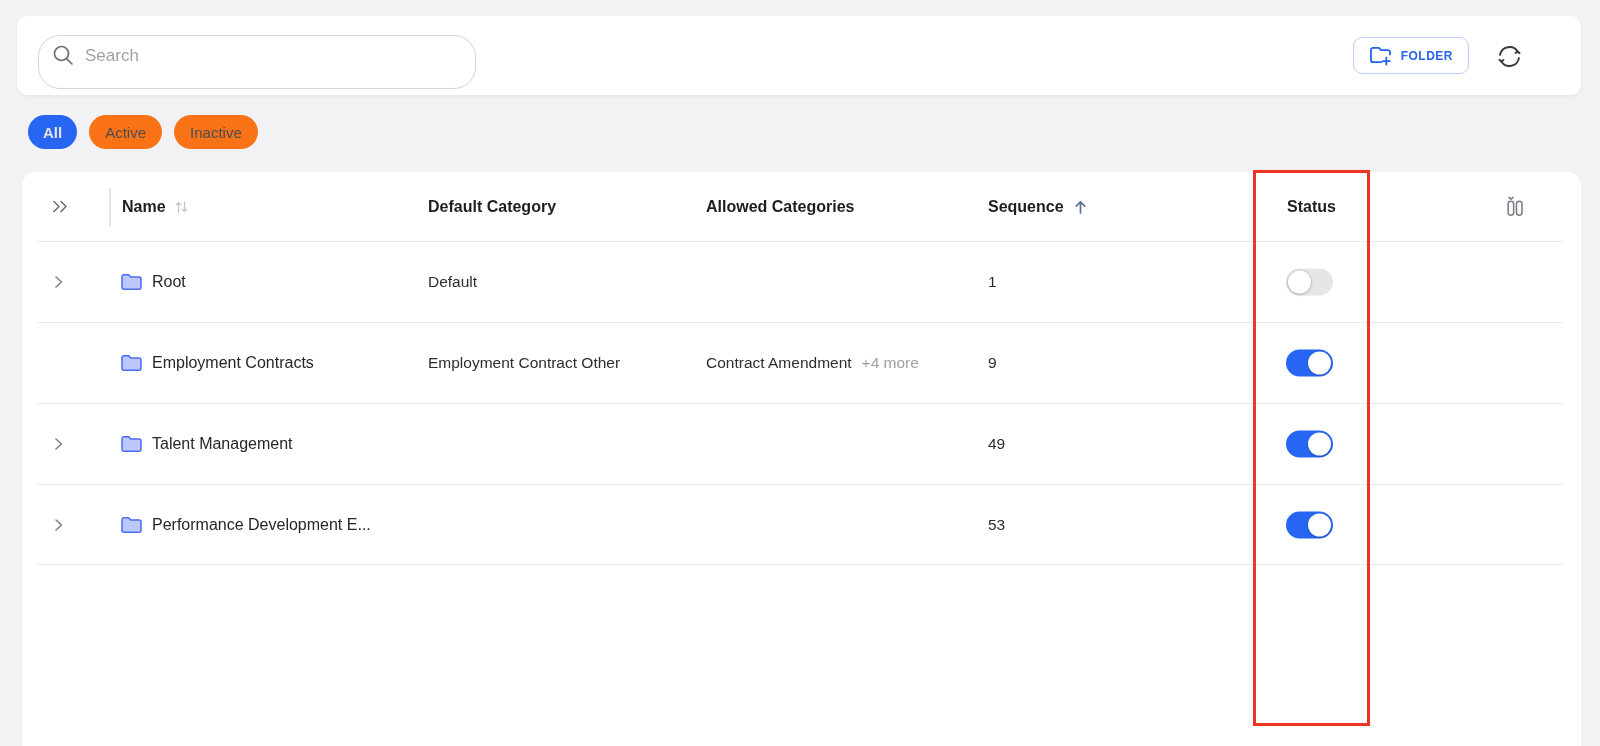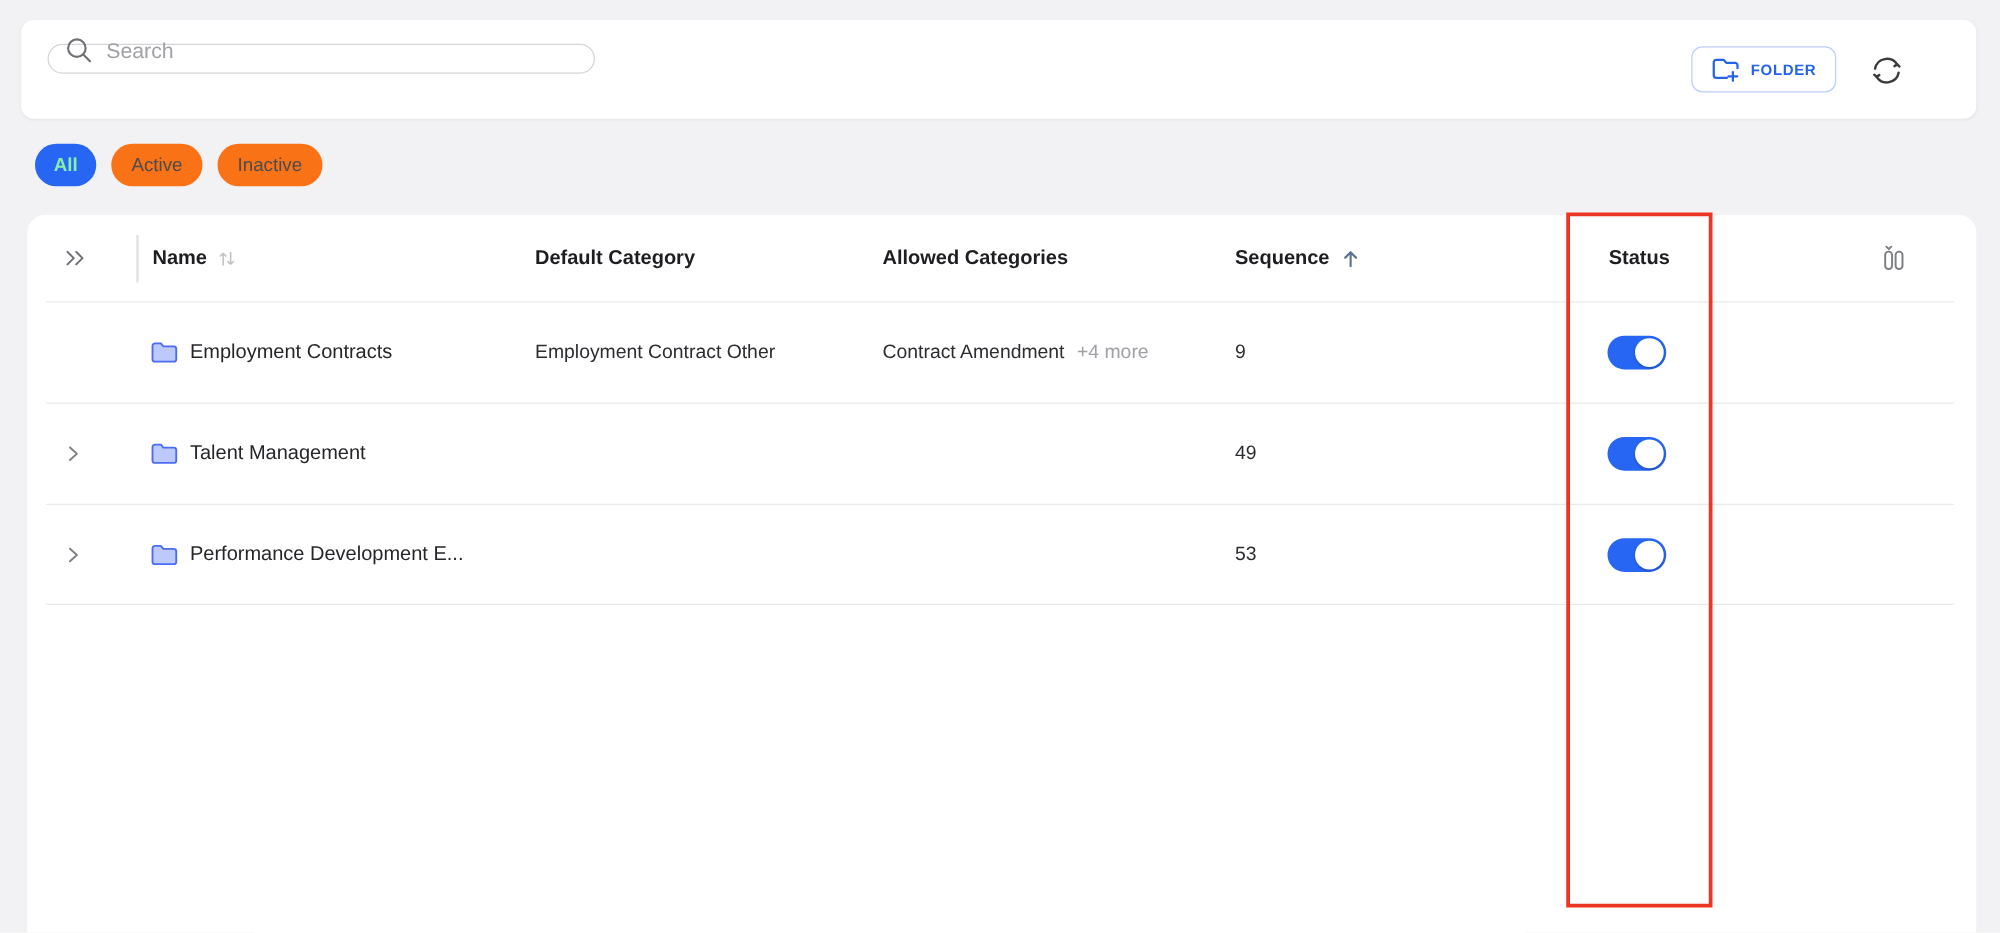--- a/index.html
+++ b/index.html
@@ -12,21 +12,21 @@
     color:#26262a;
   }
 
   
   .topbar {
     position:absolute; left:17px; top:16px; width:1564px; height:79px;
     background:#fff; border-radius:10px;
     box-shadow:0 1px 3px rgba(0,0,0,.06);
   }
   .search-box {
-    position:absolute; left:21px; top:19px; width:438px; height:24px;
+    position:absolute; left:21px; top:19px; width:438px; height:54px;
     border:1px solid #d5d5d9; border-radius:22px; background:#fff;
     display:flex; align-items:center; padding:0 10px 13px 13px; gap:10px;
   }
   .search-box svg { flex:0 0 auto; }
   .search-box input {
     border:none; outline:none; width:100%; font-family:inherit;
     font-size:17px; color:#333;
     background:transparent;
   }
   .search-box input::placeholder { color:#a0a1a6; }
@@ -44,21 +44,21 @@
     display:flex; align-items:center; justify-content:center;
   }
 
   
   .filters { position:absolute; left:28px; top:115px; display:flex; gap:12px; }
   .pill {
     height:34px; padding:0 16px; border:none; border-radius:17px;
     background:#f97316; color:#4b4c51; font-family:inherit; font-size:15px;
     display:inline-flex; align-items:center; cursor:pointer;
   }
-  .pill.selected { background:#2666f2; color:#86efac; font-weight:700; padding:0 15px; }
+  .pill.selected { background:#2666f2; color:#e5e5e5; font-weight:700; padding:0 15px; }
 
   
   .table-card {
     position:absolute; left:22px; top:172px; width:1559px; height:574px;
     background:#fff; border-radius:14px 14px 0 0;
   }
   .thead { position:relative; height:69px; }
   .th {
     position:absolute; top:0; height:69px; display:flex; align-items:center;
     gap:8px; font-weight:700; font-size:16px; color:#1e1e22; cursor:pointer;
@@ -193,70 +193,92 @@
       <svg width="25" height="25" viewBox="0 0 24 24">
         <polyline points="6.8,3.2 8.7,5.1 10.6,3.2" fill="none" stroke="#7d7e83" stroke-width="1.5" stroke-linecap="round" stroke-linejoin="round"></polyline>
         <rect x="5.9" y="7" width="5.3" height="13.4" rx="2.6" fill="none" stroke="#7d7e83" stroke-width="1.5"></rect>
         <rect x="13.9" y="7" width="5.3" height="13.4" rx="2.6" fill="none" stroke="#7d7e83" stroke-width="1.5"></rect>
       </svg>
     </span>
   </div>
 
   <div class="tbody" id="tbody">
       <div class="row">
-
-    <span class="cell cell-folder">
-      <svg width="23" height="19" viewBox="0 0 23 19">
-        <path d="M2 4.2a2 2 0 0 1 2-2h4.7l2 2.4H19a2 2 0 0 1 2 2v8.2a2 2 0 0 1-2 2H4a2 2 0 0 1-2-2Z" fill="#bcc9fa" stroke="#4a6cf6" stroke-width="1.5" stroke-linejoin="round"></path>
-      </svg>
-    </span>
-    <span class="cell cell-name">Employment Contracts</span>
-    <span class="cell cell-default">Employment Contract Other</span>
-    <span class="cell cell-allowed">
-      <span>Contract Amendment</span>
-      <span class="more">+4 more</span>
-    </span>
-    <span class="cell cell-seq">9</span>
-    <span class="toggle on" role="switch" aria-checked="true">
-      <span class="knob"></span>
-    </span>
-  </div>
-      <div class="row">
     <span class="cell cell-chev">
       <svg width="17" height="17" viewBox="0 0 17 17">
         <polyline points="6,3.5 11.5,8.5 6,13.5" fill="none" stroke="#818287" stroke-width="1.6" stroke-linecap="round" stroke-linejoin="round"></polyline>
       </svg>
     </span>
     <span class="cell cell-folder">
       <svg width="23" height="19" viewBox="0 0 23 19">
         <path d="M2 4.2a2 2 0 0 1 2-2h4.7l2 2.4H19a2 2 0 0 1 2 2v8.2a2 2 0 0 1-2 2H4a2 2 0 0 1-2-2Z" fill="#bcc9fa" stroke="#4a6cf6" stroke-width="1.5" stroke-linejoin="round"></path>
       </svg>
     </span>
-    <span class="cell cell-name">Talent Management</span>
-    <span class="cell cell-default"></span>
+    <span class="cell cell-name">Root</span>
+    <span class="cell cell-default">Default</span>
     <span class="cell cell-allowed">
       <span></span>
       <span class="more"></span>
     </span>
-    <span class="cell cell-seq">49</span>
+    <span class="cell cell-seq">1</span>
+    <span class="toggle off" role="switch" aria-checked="false">
+      <span class="knob"></span>
+    </span>
+  </div>
+      <div class="row">
+
+    <span class="cell cell-folder">
+      <svg width="23" height="19" viewBox="0 0 23 19">
+        <path d="M2 4.2a2 2 0 0 1 2-2h4.7l2 2.4H19a2 2 0 0 1 2 2v8.2a2 2 0 0 1-2 2H4a2 2 0 0 1-2-2Z" fill="#bcc9fa" stroke="#4a6cf6" stroke-width="1.5" stroke-linejoin="round"></path>
+      </svg>
+    </span>
+    <span class="cell cell-name">Employment Contracts</span>
+    <span class="cell cell-default">Employment Contract Other</span>
+    <span class="cell cell-allowed">
+      <span>Contract Amendment</span>
+      <span class="more">+4 more</span>
+    </span>
+    <span class="cell cell-seq">9</span>
     <span class="toggle on" role="switch" aria-checked="true">
       <span class="knob"></span>
     </span>
   </div>
       <div class="row">
     <span class="cell cell-chev">
       <svg width="17" height="17" viewBox="0 0 17 17">
         <polyline points="6,3.5 11.5,8.5 6,13.5" fill="none" stroke="#818287" stroke-width="1.6" stroke-linecap="round" stroke-linejoin="round"></polyline>
       </svg>
     </span>
     <span class="cell cell-folder">
       <svg width="23" height="19" viewBox="0 0 23 19">
         <path d="M2 4.2a2 2 0 0 1 2-2h4.7l2 2.4H19a2 2 0 0 1 2 2v8.2a2 2 0 0 1-2 2H4a2 2 0 0 1-2-2Z" fill="#bcc9fa" stroke="#4a6cf6" stroke-width="1.5" stroke-linejoin="round"></path>
       </svg>
     </span>
+    <span class="cell cell-name">Talent Management</span>
+    <span class="cell cell-default"></span>
+    <span class="cell cell-allowed">
+      <span></span>
+      <span class="more"></span>
+    </span>
+    <span class="cell cell-seq">49</span>
+    <span class="toggle on" role="switch" aria-checked="true">
+      <span class="knob"></span>
+    </span>
+  </div>
+      <div class="row">
+    <span class="cell cell-chev">
+      <svg width="17" height="17" viewBox="0 0 17 17">
+        <polyline points="6,3.5 11.5,8.5 6,13.5" fill="none" stroke="#818287" stroke-width="1.6" stroke-linecap="round" stroke-linejoin="round"></polyline>
+      </svg>
+    </span>
+    <span class="cell cell-folder">
+      <svg width="23" height="19" viewBox="0 0 23 19">
+        <path d="M2 4.2a2 2 0 0 1 2-2h4.7l2 2.4H19a2 2 0 0 1 2 2v8.2a2 2 0 0 1-2 2H4a2 2 0 0 1-2-2Z" fill="#bcc9fa" stroke="#4a6cf6" stroke-width="1.5" stroke-linejoin="round"></path>
+      </svg>
+    </span>
     <span class="cell cell-name">Performance Development E...</span>
     <span class="cell cell-default"></span>
     <span class="cell cell-allowed">
       <span></span>
       <span class="more"></span>
     </span>
     <span class="cell cell-seq">53</span>
     <span class="toggle on" role="switch" aria-checked="true">
       <span class="knob"></span>
     </span>

